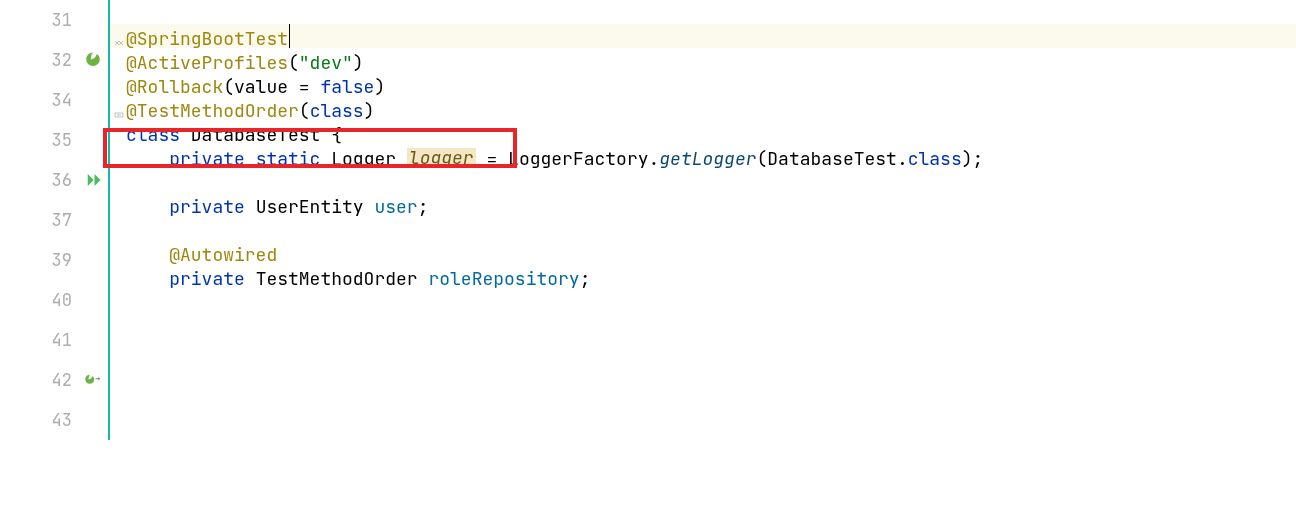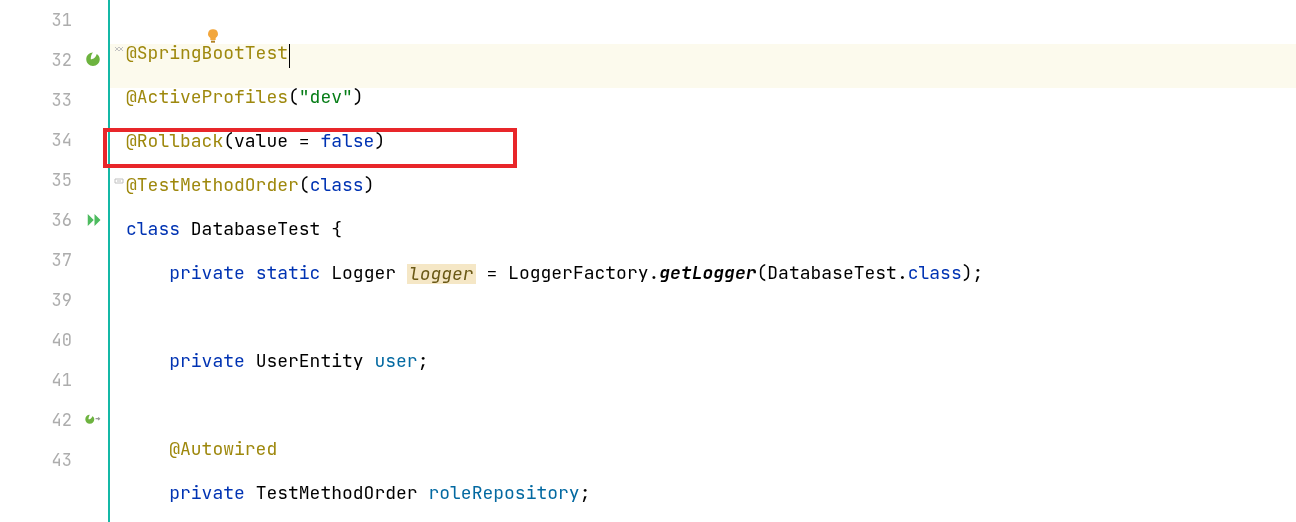--- a/index.html
+++ b/index.html
@@ -45,23 +45,23 @@
     }
     .bean-icon {
       color: #6db33f;
     }
     .code-area {
       flex: 1;
       background: #ffffff;
       position: relative;
     }
     .code-line {
-      height: 44px;
-      display: flex;
-      align-items: flex-start;
+      height: 24px;
+      display: flex;
+      align-items: flex-end;
       padding-left: 2px;
       position: relative;
       white-space: pre;
     }
     .code-line.current {
       background: #fcfaed;
     }
     .fold-marker {
       width: 14px;
       display: inline-flex;
@@ -70,21 +70,21 @@
       font-size: 12px;
       user-select: none;
     }
     .indent { display: inline-block; }
     .annotation { color: #9e880d; }
     .keyword { color: #0033b3; }
     .field { color: #0369a1; }
     .string { color: #067d17; }
     .paren { color: #000000; }
     .plain { color: #000000; }
-    .static-italic { font-style: italic; color: #000000; font-weight: bold; }
+    .static-italic { font-style: italic; color: #0c4a6e; }
     .field-hl {
       font-style: italic;
       color: #6a5916;
       background: #f5e7c6;
       padding: 1px 2px;
     }
     .bulb {
       position: absolute;
       left: 30px;
       top: 10px;
@@ -116,24 +116,20 @@
   </div>
   <div class="gutter-row">
     <span class="line-number">32</span>
     <span class="gutter-icon spring-leaf">
       <svg width="18" height="18" viewBox="0 0 24 24">
           <path fill="currentColor" d="M12 2C7 2 3 6 3 11c0 5 4 9 9 9 5 0 9-4 9-9 0-3-1.5-5.5-4-7-1 4-4 7-8 7 0-4 1-7 3-9z"></path>
         </svg>
     </span>
   </div>
   <div class="gutter-row">
-    <span class="line-number">33</span>
-    <span class="gutter-icon"></span>
-  </div>
-  <div class="gutter-row">
     <span class="line-number">34</span>
     <span class="gutter-icon"></span>
   </div>
   <div class="gutter-row">
     <span class="line-number">35</span>
     <span class="gutter-icon"></span>
   </div>
   <div class="gutter-row">
     <span class="line-number">36</span>
     <span class="gutter-icon run-icon">

